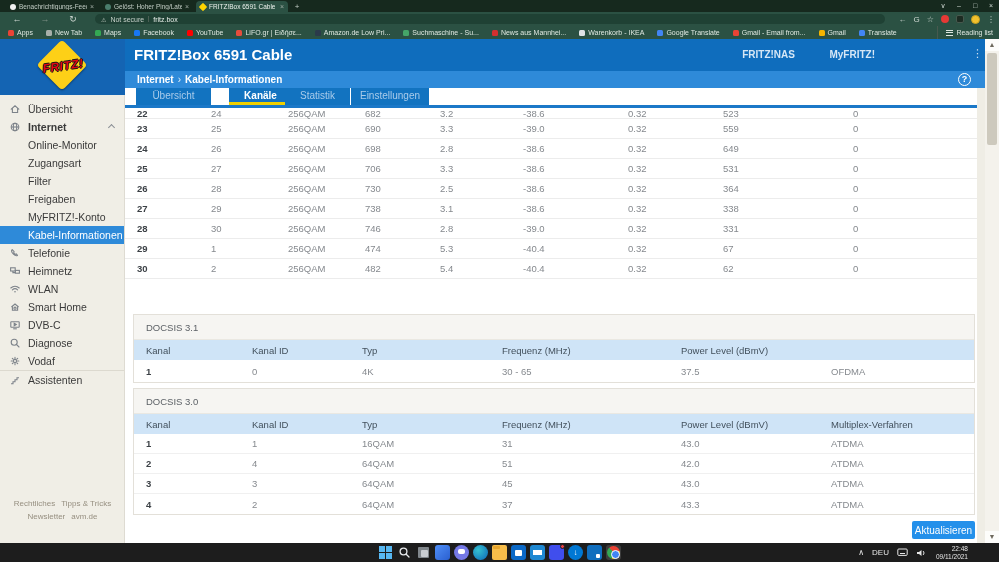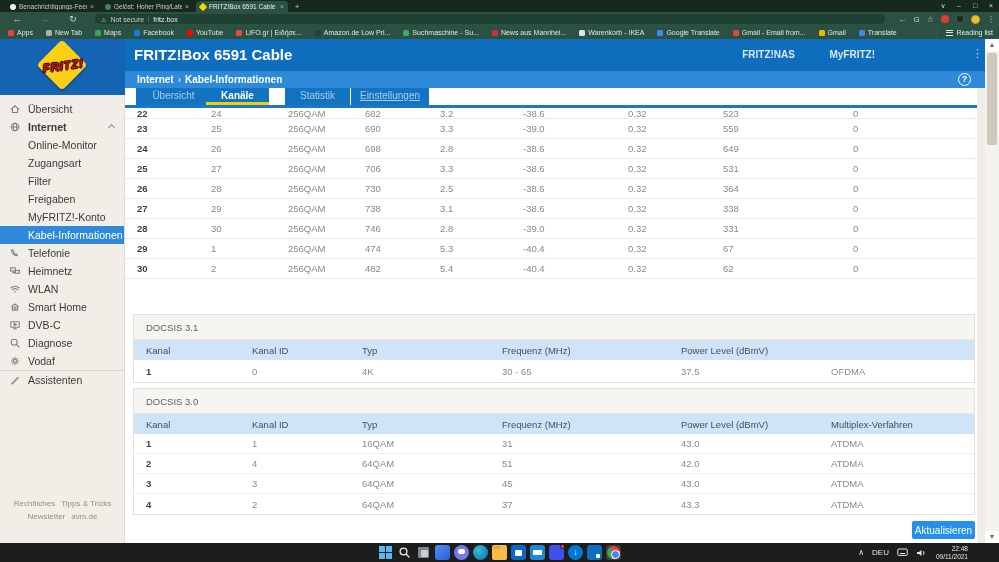--- a/index.html
+++ b/index.html
@@ -254,23 +254,23 @@
   <div class="breadcrumb-band" style="background: rgb(46, 138, 217);">
     <div class="bc">
       <b>Internet</b><span class="bcsep">›</span><b>Kabel-Informationen</b>
     </div>
     <div class="helpbtn">?</div>
   </div>
 
   <div class="content">
     <div class="tabstrip">
       <div class="ftab" style="left:11px;width:75px;">Übersicht</div>
-      <div class="ftab active" style="left: 81px; width: 63px; border-bottom-color: rgb(240, 208, 0);">Kanäle</div>
+      <div class="ftab active" style="left: 104px; width: 63px; border-bottom-color: rgb(240, 208, 0);">Kanäle</div>
       <div class="ftab" style="left:160px;width:65px;">Statistik</div>
-      <div class="ftab" style="left:226px;width:78px;text-decoration:underline;">Einstellungen</div>
+      <div class="ftab" style="left:226px;width:78px;">Einstellungen</div>
     </div>
     <div class="bluebar" style="background: rgb(27, 120, 200);"></div>
 
     <div class="ds">
         <div class="trow ds-row">
           <div class="tcell c0">22</div>
           <div class="tcell c1">24</div>
           <div class="tcell c2">256QAM</div>
           <div class="tcell c3">682</div>
           <div class="tcell c4">3.2</div>

